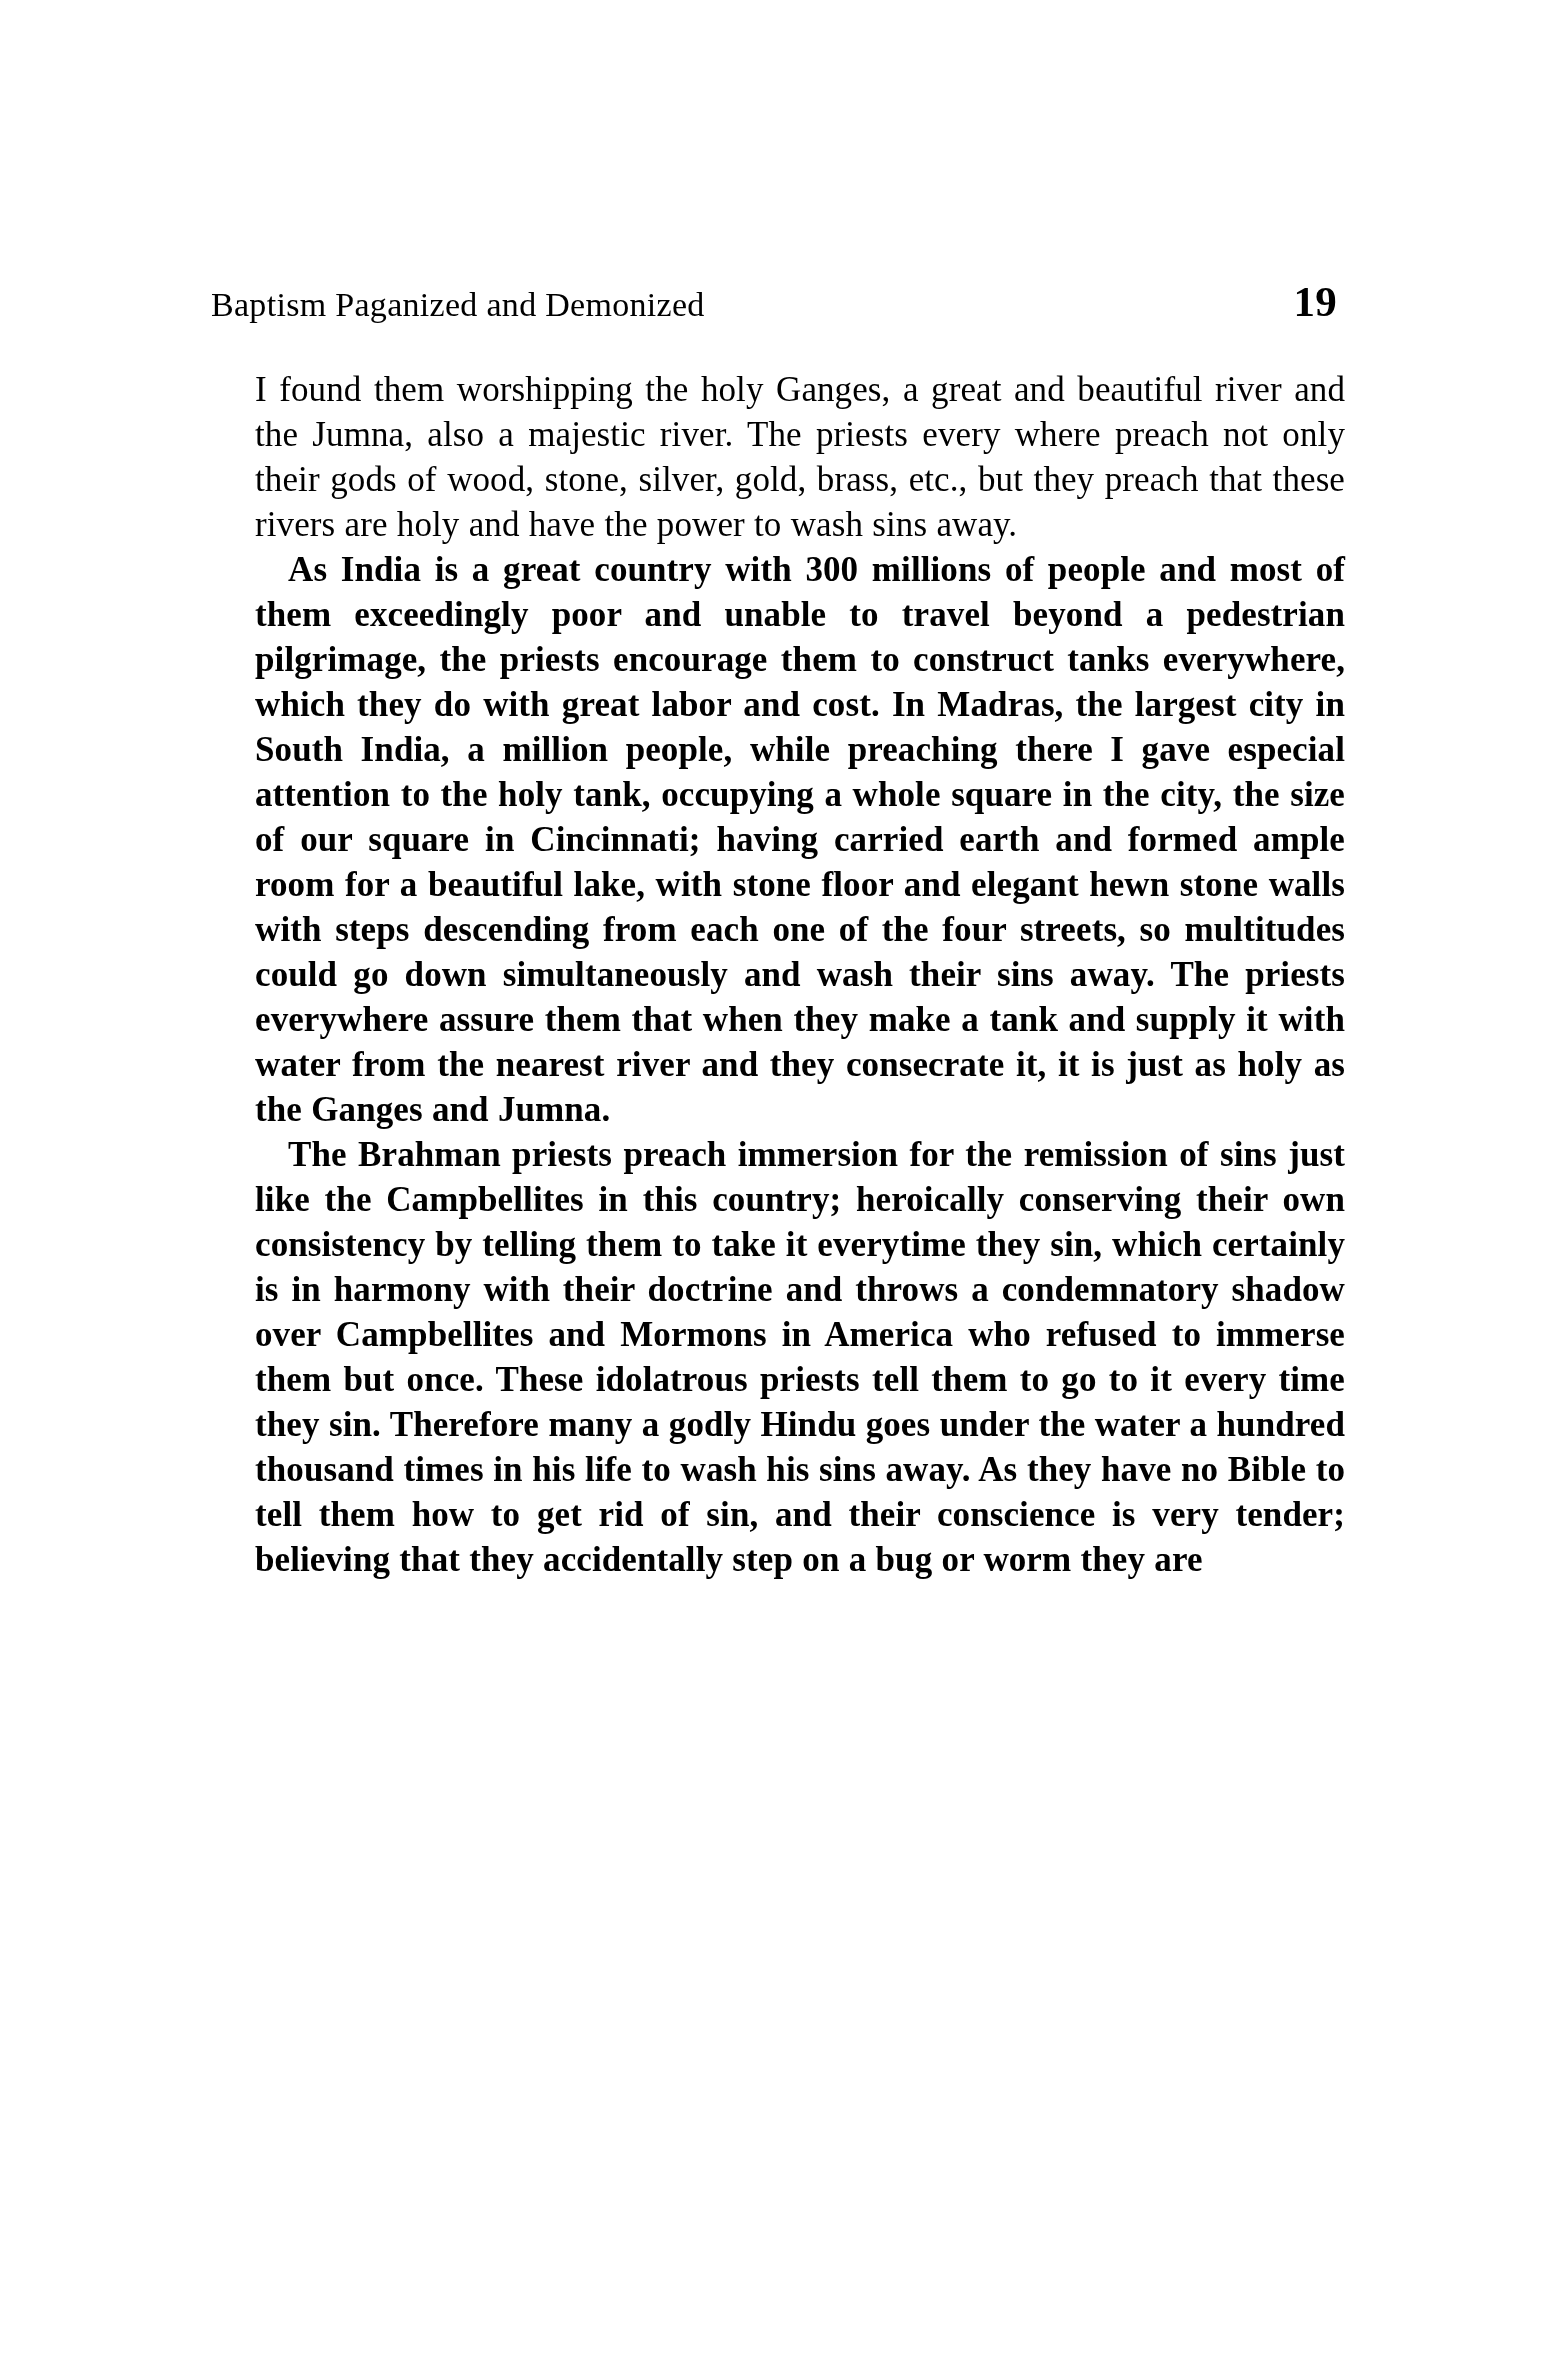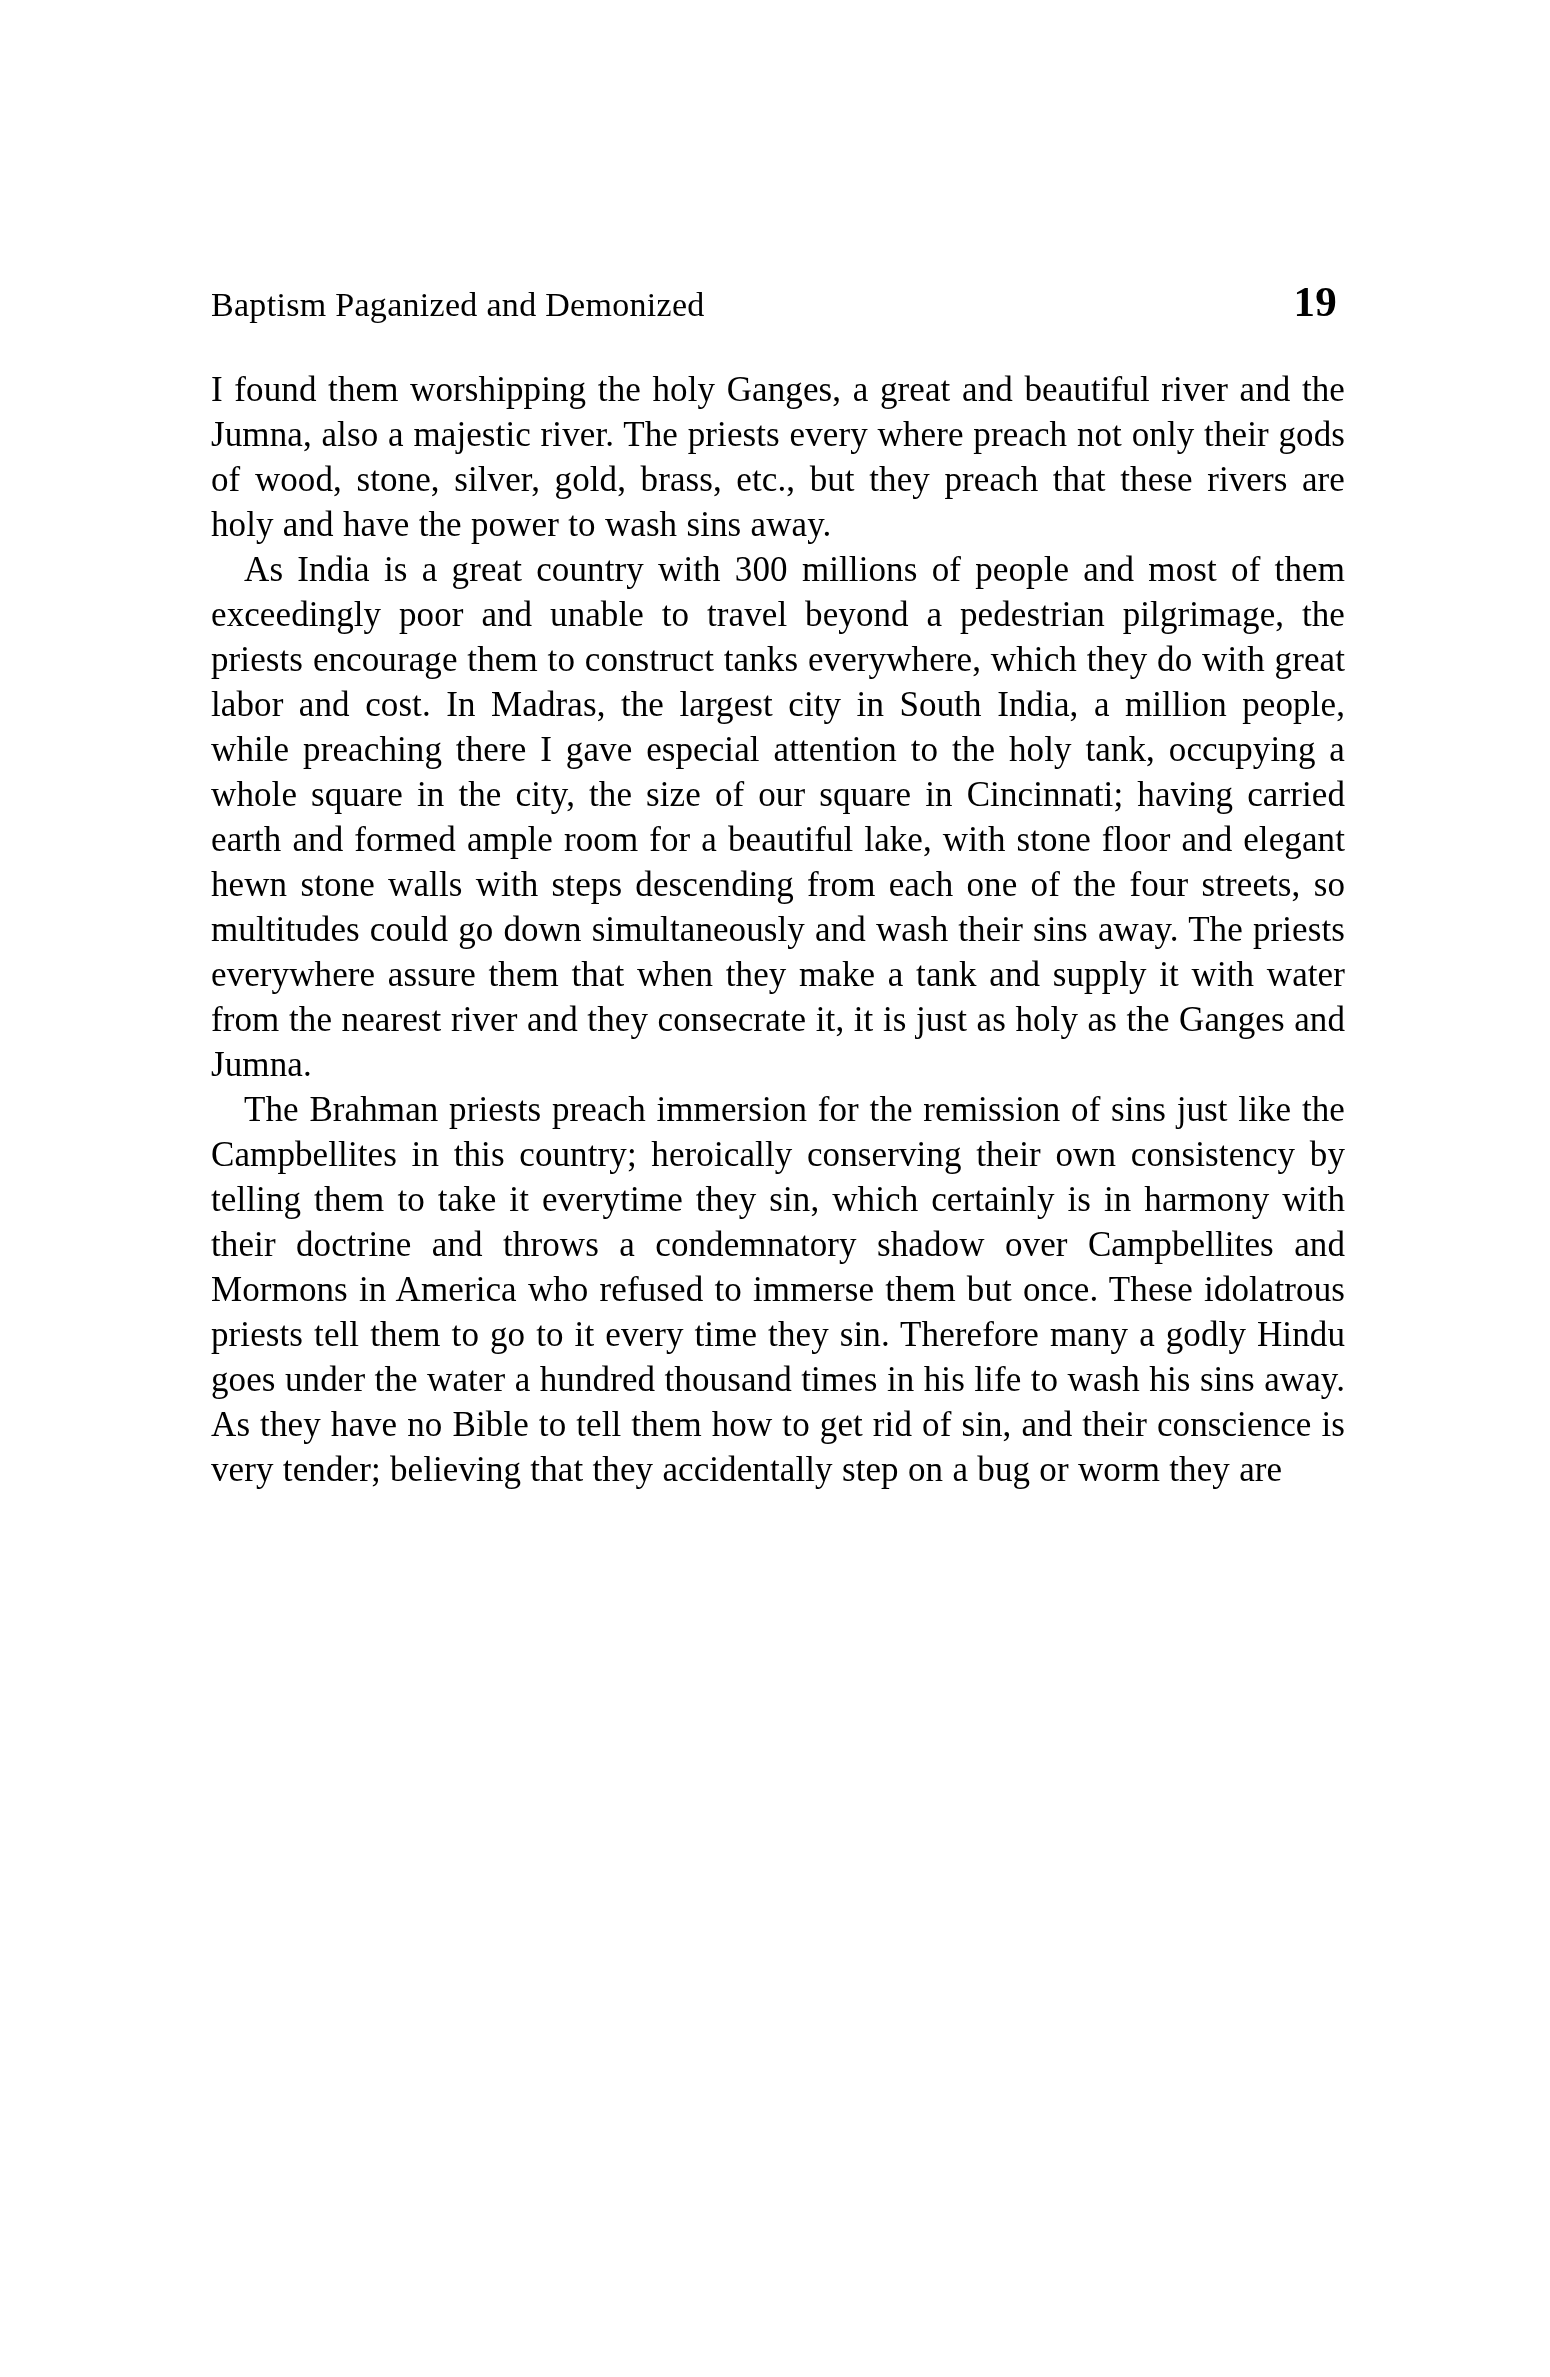--- a/index.html
+++ b/index.html
@@ -55,28 +55,30 @@
     margin: 0;
     font-size: 35px;
     line-height: 45px;
     text-align: justify;
     text-justify: inter-word;
     letter-spacing: 0.1px;
     word-spacing: 0.4px;
   }
   .body-text p + p {
     text-indent: 33px;
+    font-weight: bold;
   }
   .body-text p.last {
     text-align: justify;
   }
 
   
   .body-text p {
     font-weight: 400;
+    margin-left: 44px;
   }
 </style>
 </head>
 <body>
 
 <div class="page">
   <div class="content">
 
     <div class="runhead">
       <span class="title">Baptism Paganized and Demonized</span>

